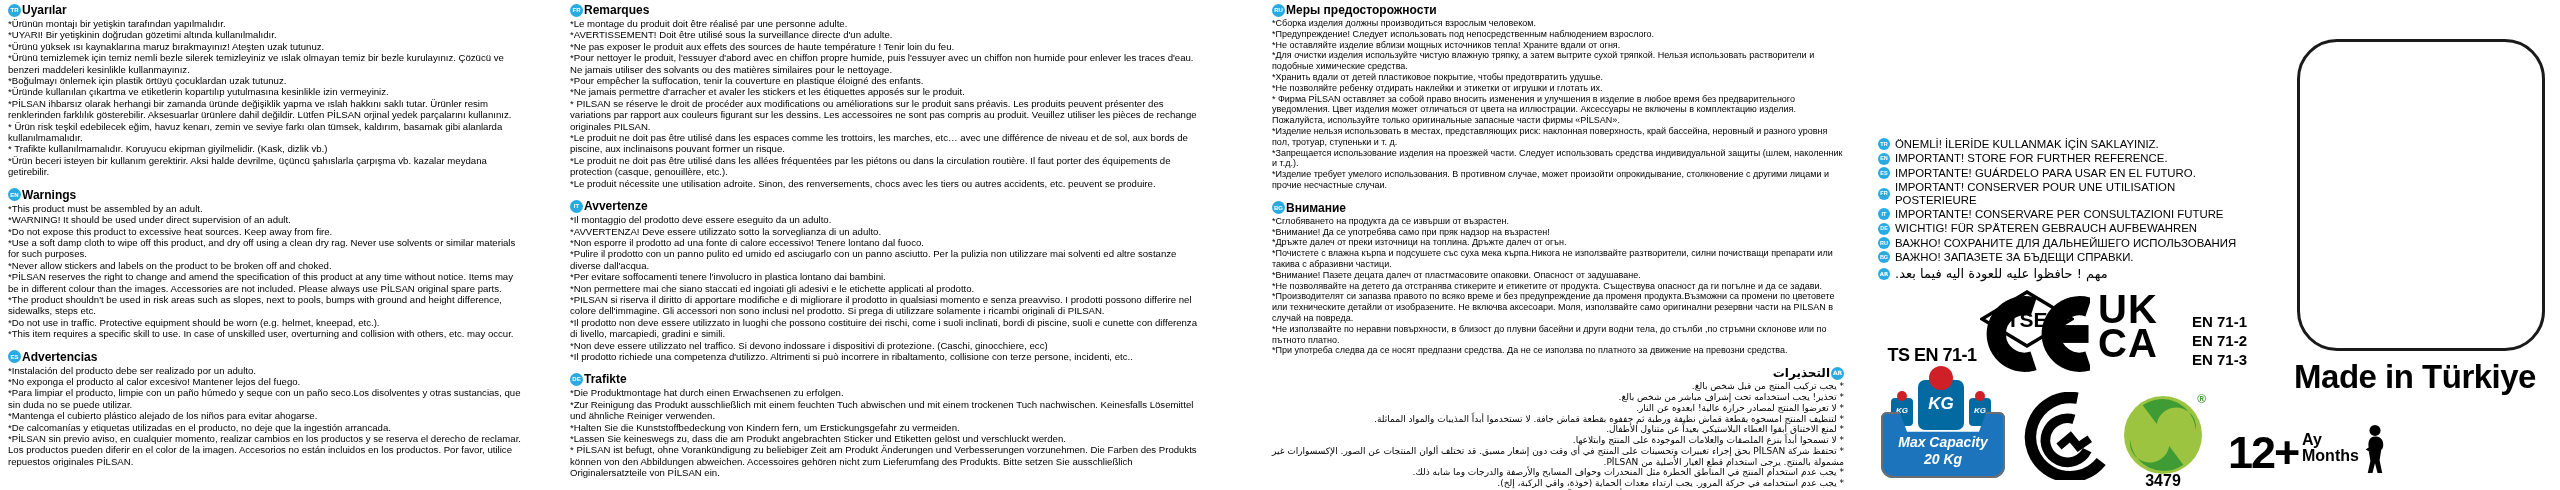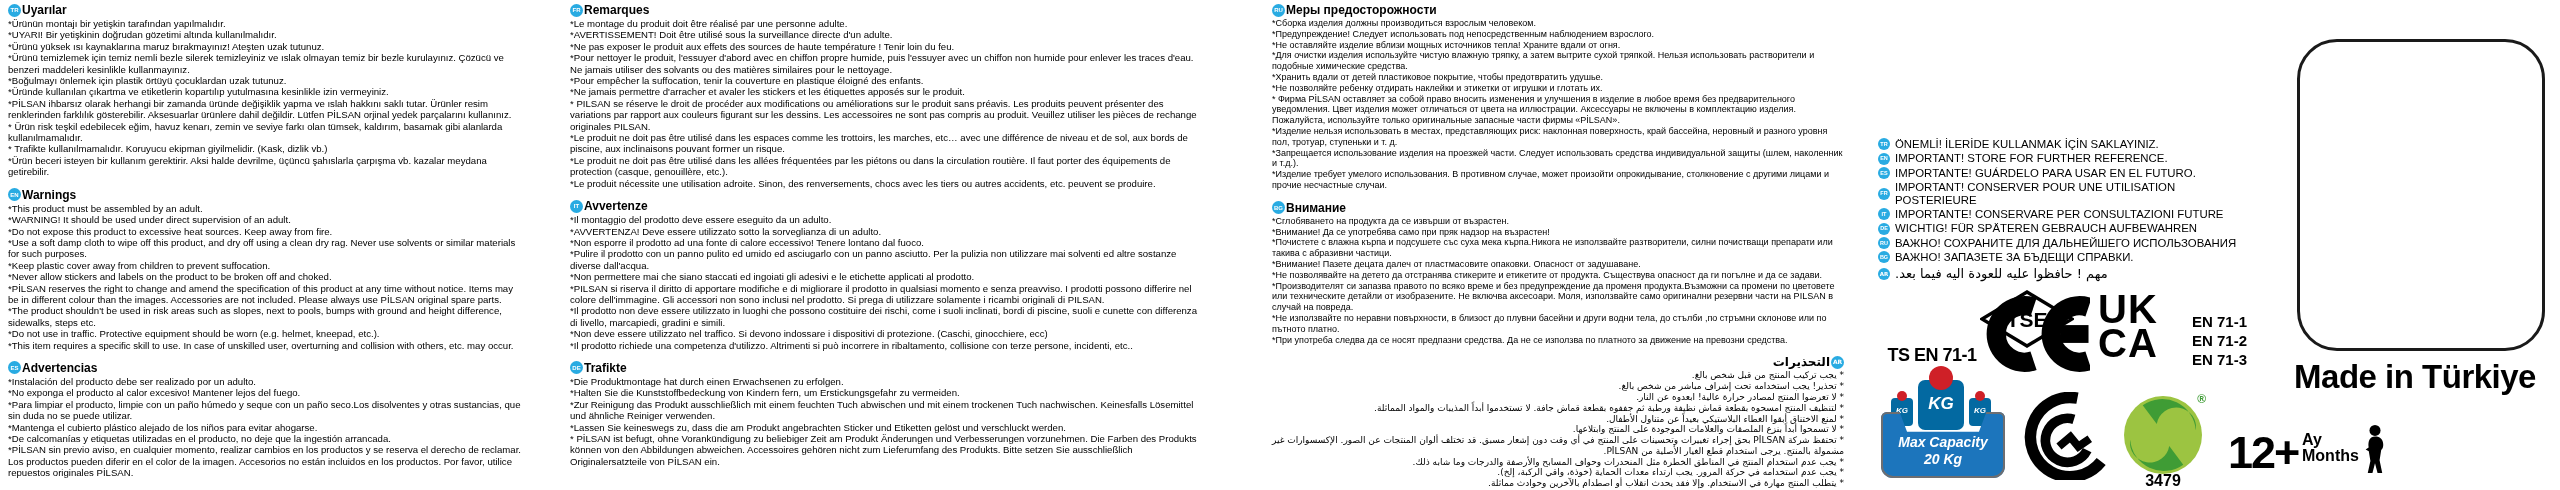--- a/index.html
+++ b/index.html
@@ -67,21 +67,20 @@
       </div>
       <div class="section">
         <div class="sec-header">
           <span class="lang-badge" style="background: rgb(41, 171, 226);">EN</span>
           <span class="sec-title">Warnings</span>
         </div>
         <div class="line">*This product must be assembled by an adult.</div>
         <div class="line">*WARNING! It should be used under direct supervision of an adult.</div>
         <div class="line">*Do not expose this product to excessive heat sources. Keep away from fire.</div>
         <div class="line">*Use a soft damp cloth to wipe off this product, and dry off using a clean dry rag. Never use solvents or similar materials for such purposes.</div>
-        <div class="line">*Keep plastic cover away from children to prevent suffocation.</div>
         <div class="line">*Never allow stickers and labels on the product to be broken off and choked.</div>
         <div class="line">*PİLSAN reserves the right to change and amend the specification of this product at any time without notice. Items may be in different colour than the images. Accessories are not included. Please always use PİLSAN original spare parts.</div>
         <div class="line">*The product shouldn't be used in risk areas such as slopes, next to pools, bumps with ground and height difference, sidewalks, steps etc.</div>
         <div class="line">*Do not use in traffic. Protective equipment should be worn (e.g. helmet, kneepad, etc.).</div>
         <div class="line">*This item requires a specific skill to use. In case of unskilled user, overturning and collision with others, etc. may occur.</div>
       </div>
       <div class="section">
         <div class="sec-header">
           <span class="lang-badge" style="background: rgb(41, 171, 226);">ES</span>
           <span class="sec-title">Advertencias</span>
@@ -113,34 +112,35 @@
       </div>
       <div class="section">
         <div class="sec-header">
           <span class="lang-badge" style="background: rgb(41, 171, 226);">IT</span>
           <span class="sec-title">Avvertenze</span>
         </div>
         <div class="line">*Il montaggio del prodotto deve essere eseguito da un adulto.</div>
         <div class="line">*AVVERTENZA! Deve essere utilizzato sotto la sorveglianza di un adulto.</div>
         <div class="line">*Non esporre il prodotto ad una fonte di calore eccessivo! Tenere lontano dal fuoco.</div>
         <div class="line">*Pulire il prodotto con un panno pulito ed umido ed asciugarlo con un panno asciutto. Per la pulizia non utilizzare mai solventi ed altre sostanze diverse dall'acqua.</div>
+        <div class="line">*Per evitare soffocamenti tenere l'involucro in plastica lontano dai bambini.</div>
         <div class="line">*Non permettere mai che siano staccati ed ingoiati gli adesivi e le etichette applicati al prodotto.</div>
         <div class="line">*PILSAN si riserva il diritto di apportare modifiche e di migliorare il prodotto in qualsiasi momento e senza preavviso. I prodotti possono differire nel colore dell'immagine. Gli accessori non sono inclusi nel prodotto. Si prega di utilizzare solamente i ricambi originali di PILSAN.</div>
         <div class="line">*Il prodotto non deve essere utilizzato in luoghi che possono costituire dei rischi, come i suoli inclinati, bordi di piscine,  suoli e cunette con differenza di livello, marcapiedi, gradini e simili.</div>
         <div class="line">*Non deve essere utilizzato nel traffico. Si devono indossare i dispositivi di protezione. (Caschi, ginocchiere, ecc)</div>
         <div class="line">*Il prodotto richiede una competenza d'utilizzo. Altrimenti si può incorrere in ribaltamento, collisione con terze persone, incidenti, etc..</div>
       </div>
       <div class="section">
         <div class="sec-header">
           <span class="lang-badge" style="background: rgb(41, 171, 226);">DE</span>
           <span class="sec-title">Trafikte</span>
         </div>
         <div class="line">*Die Produktmontage hat durch einen Erwachsenen zu erfolgen.</div>
+        <div class="line">*Zur Reinigung das Produkt ausschließlich mit einem feuchten Tuch abwischen und mit einem trockenen Tuch nachwischen. Keinesfalls Lösemittel und ähnliche Reiniger verwenden.</div>
         <div class="line">*Halten Sie die Kunststoffbedeckung von Kindern fern, um Erstickungsgefahr zu vermeiden.</div>
-        <div class="line">*Zur Reinigung das Produkt ausschließlich mit einem feuchten Tuch abwischen und mit einem trockenen Tuch nachwischen. Keinesfalls Lösemittel und ähnliche Reiniger verwenden.</div>
         <div class="line">*Lassen Sie keineswegs zu, dass die am Produkt angebrachten Sticker und Etiketten gelöst und verschluckt werden.</div>
         <div class="line">* PİLSAN ist befugt, ohne Vorankündigung zu beliebiger Zeit am Produkt Änderungen und Verbesserungen vorzunehmen. Die Farben des Produkts können von den Abbildungen abweichen. Accessoires gehören nicht zum Lieferumfang des Produkts. Bitte setzen Sie ausschließlich Originalersatzteile von PİLSAN ein.</div>
       </div>
     </div>
   <div class="txtcol" id="col-2" style="left:1272px;width:572px;font-size:9px;line-height:10.8px">
       <div class="section">
         <div class="sec-header">
           <span class="lang-badge" style="background: rgb(41, 171, 226);">RU</span>
           <span class="sec-title">Меры предосторожности</span>
         </div>
@@ -155,20 +155,21 @@
         <div class="line">*Запрещается использование изделия на проезжей части. Следует использовать средства индивидуальной защиты (шлем, наколенник и т.д.).</div>
         <div class="line">*Изделие требует умелого использования. В противном случае, может произойти опрокидывание, столкновение с другими лицами и прочие несчастные случаи.</div>
       </div>
       <div class="section">
         <div class="sec-header">
           <span class="lang-badge" style="background: rgb(41, 171, 226);">BG</span>
           <span class="sec-title">Внимание</span>
         </div>
         <div class="line">*Сглобяването на продукта да се извърши от възрастен.</div>
         <div class="line">*Внимание! Да се употребява само при пряк надзор на възрастен!</div>
+        <div class="line">*Дръжте далеч от преки източници на топлина. Дръжте далеч от огън.</div>
         <div class="line">*Почистете с влажна кърпа и подсушете със суха мека кърпа.Никога не използвайте разтворители, силни почистващи препарати или такива с абразивни частици.</div>
         <div class="line">*Внимание! Пазете децата далеч от пластмасовите опаковки. Опасност от задушаване.</div>
         <div class="line">*Не позволявайте на детето да отстранява стикерите и етикетите от продукта. Съществува опасност да ги погълне и да се задави.</div>
         <div class="line">*Производителят си запазва правото по всяко време и без предупреждение да променя продукта.Възможни са промени по цветовете или техническите детайли от изобразените. Не включва аксесоари. Моля, използвайте само оригинални резервни части на PILSAN в случай на повреда.</div>
         <div class="line">*Не използвайте по неравни повърхности, в близост до плувни басейни и други водни тела, до стълби ,по стръмни склонове или по пътното платно.</div>
         <div class="line">*При употреба следва да се носят предпазни средства. Да не се използва по платното за движение на превозни средства.</div>
       </div>
       <div class="section rtl">
         <div class="sec-header">
           <span class="lang-badge" style="background: rgb(41, 171, 226);">AR</span>

